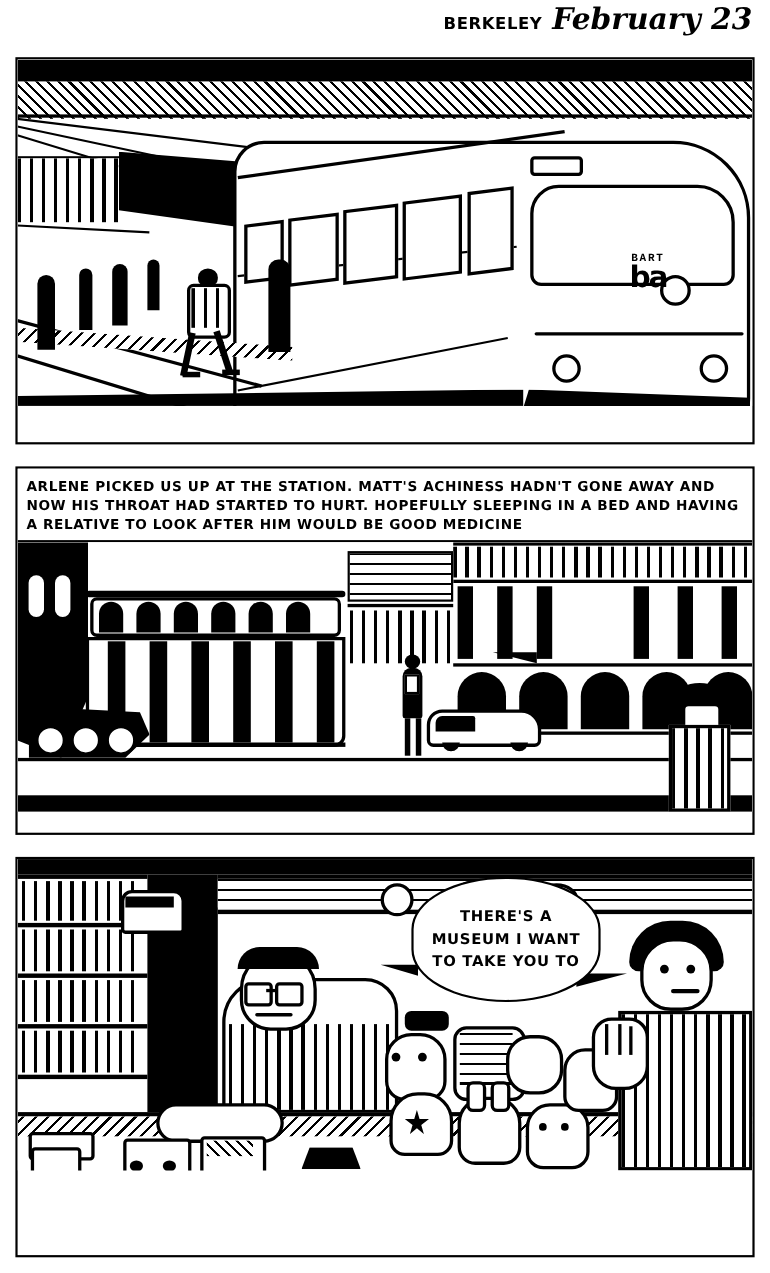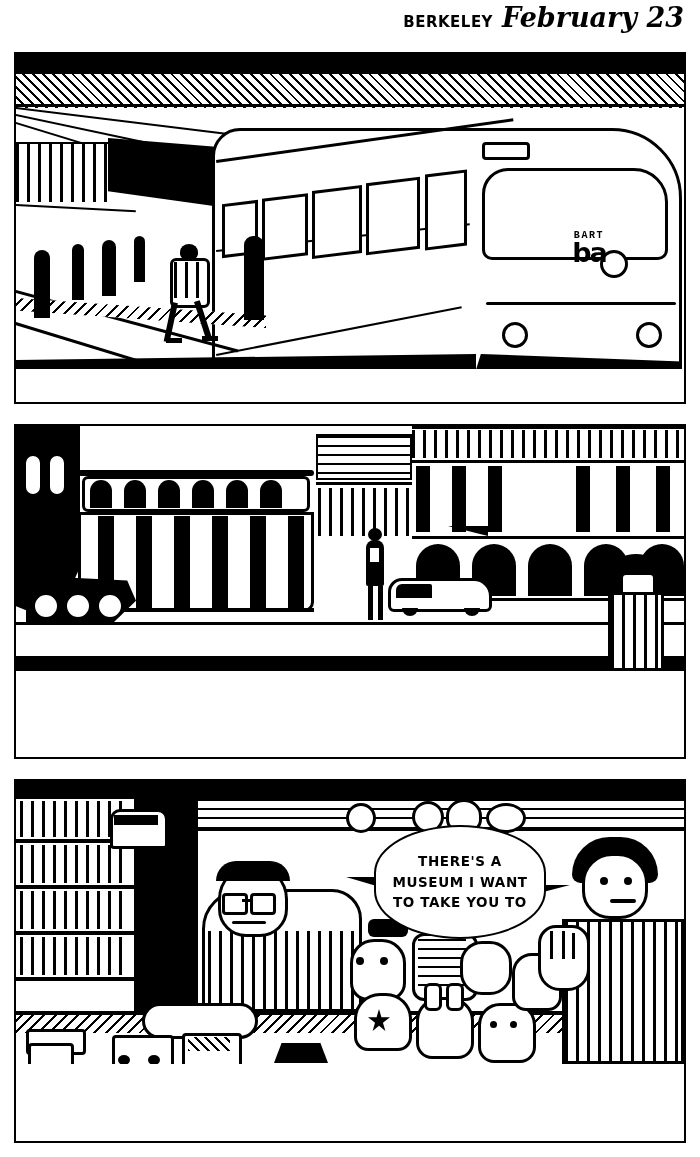--- a/index.html
+++ b/index.html
@@ -228,20 +228,21 @@
       <div class="ink hatch-v" style="left:158px;top:208px;width:26px;height:36px;background-color:#fff;"></div>
       <div class="ink" style="left:164px;top:190px;width:18px;height:16px;border-radius:50% 50% 40% 40%;"></div>
       <div class="ink" style="left:156px;top:248px;width:6px;height:40px;transform:rotate(12deg);transform-origin:top left;"></div>
       <div class="ink" style="left:178px;top:248px;width:6px;height:38px;transform:rotate(-18deg);transform-origin:top left;"></div>
       <div class="ink" style="left:150px;top:284px;width:16px;height:5px;"></div>
       <div class="ink" style="left:186px;top:282px;width:16px;height:5px;"></div>
     </div>
   </div>
 
   <div class="panel" id="panel-2">
+    <div class="caption">Arlene picked us up at the station. Matt's achiness hadn't gone away and now his throat had started to hurt. Hopefully sleeping in a bed and having a relative to look after him would be good medicine</div>
     <div class="art" id="art-2">
 
       <div class="wht" style="left:0;top:0;width:668px;height:245px;"></div>
 
       <div class="ink" style="left:396px;top:0;width:272px;height:3px;"></div>
       <div class="ink hatch-v" style="left:396px;top:4px;width:272px;height:28px;background-color:#fff;"></div>
       <div class="ink" style="left:396px;top:34px;width:272px;height:3px;"></div>
       <div class="ink" style="left:396px;top:110px;width:272px;height:3px;"></div>
       <div class="ink" style="left:400px;top:40px;width:14px;height:66px;"></div>
       <div class="ink" style="left:436px;top:40px;width:14px;height:66px;"></div>
@@ -389,21 +390,21 @@
       <div class="wht" style="left:566px;top:72px;width:66px;height:66px;border:3px solid #000;box-sizing:border-box;border-radius:30px 30px 28px 28px;"></div>
       <div class="ink" style="left:584px;top:96px;width:8px;height:8px;border-radius:50%;"></div>
       <div class="ink" style="left:608px;top:96px;width:8px;height:8px;border-radius:50%;"></div>
       <div class="ink" style="left:594px;top:118px;width:26px;height:4px;border-radius:2px;"></div>
       <div class="ink hatch-v" style="left:546px;top:138px;width:122px;height:145px;background-color:#fff;border:3px solid #000;box-sizing:border-box;"></div>
       <div class="wht" style="left:522px;top:144px;width:46px;height:60px;border:3px solid #000;border-radius:18px 18px 22px 22px;"></div>
       <div class="ink" style="left:534px;top:150px;width:3px;height:28px;"></div>
       <div class="ink" style="left:546px;top:150px;width:3px;height:28px;"></div>
       <div class="ink" style="left:556px;top:152px;width:3px;height:26px;"></div>
 
-      <div class="balloon" style="left:358px;top:44px;width:168px;height:110px;font-size:13.5px;">
+      <div class="balloon" style="left:358px;top:16px;width:168px;height:110px;font-size:13.5px;">
         <div class="balloon-text">There's a museum I want to take you to</div>
       </div>
       <div class="tail" style="left:508px;top:104px;border-right:46px solid transparent;border-top:12px solid #000;border-bottom:10px solid transparent;"></div>
       <div class="tail" style="left:330px;top:96px;border-left:34px solid transparent;border-top:10px solid #000;border-bottom:12px solid transparent;"></div>
     </div>
   </div>
 
 </div>
 
 </body></html>

